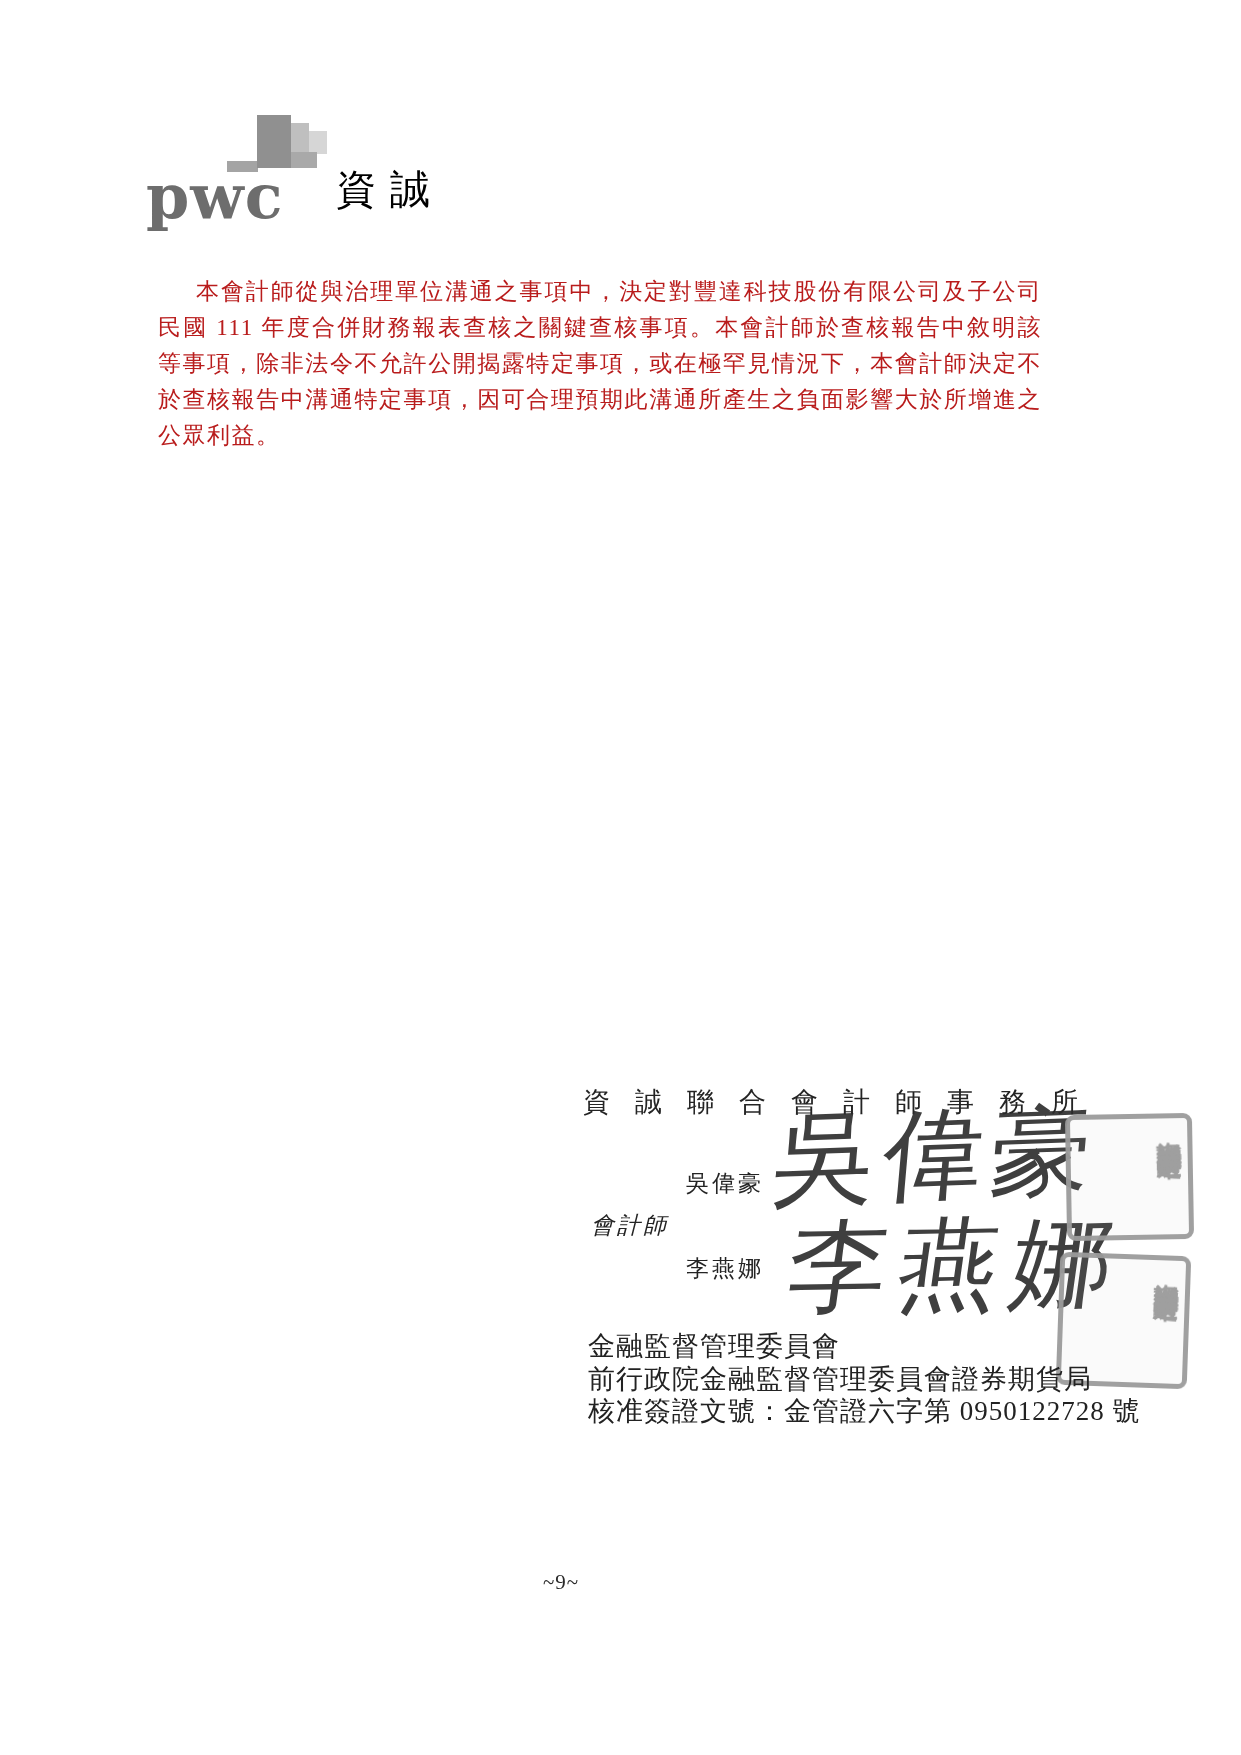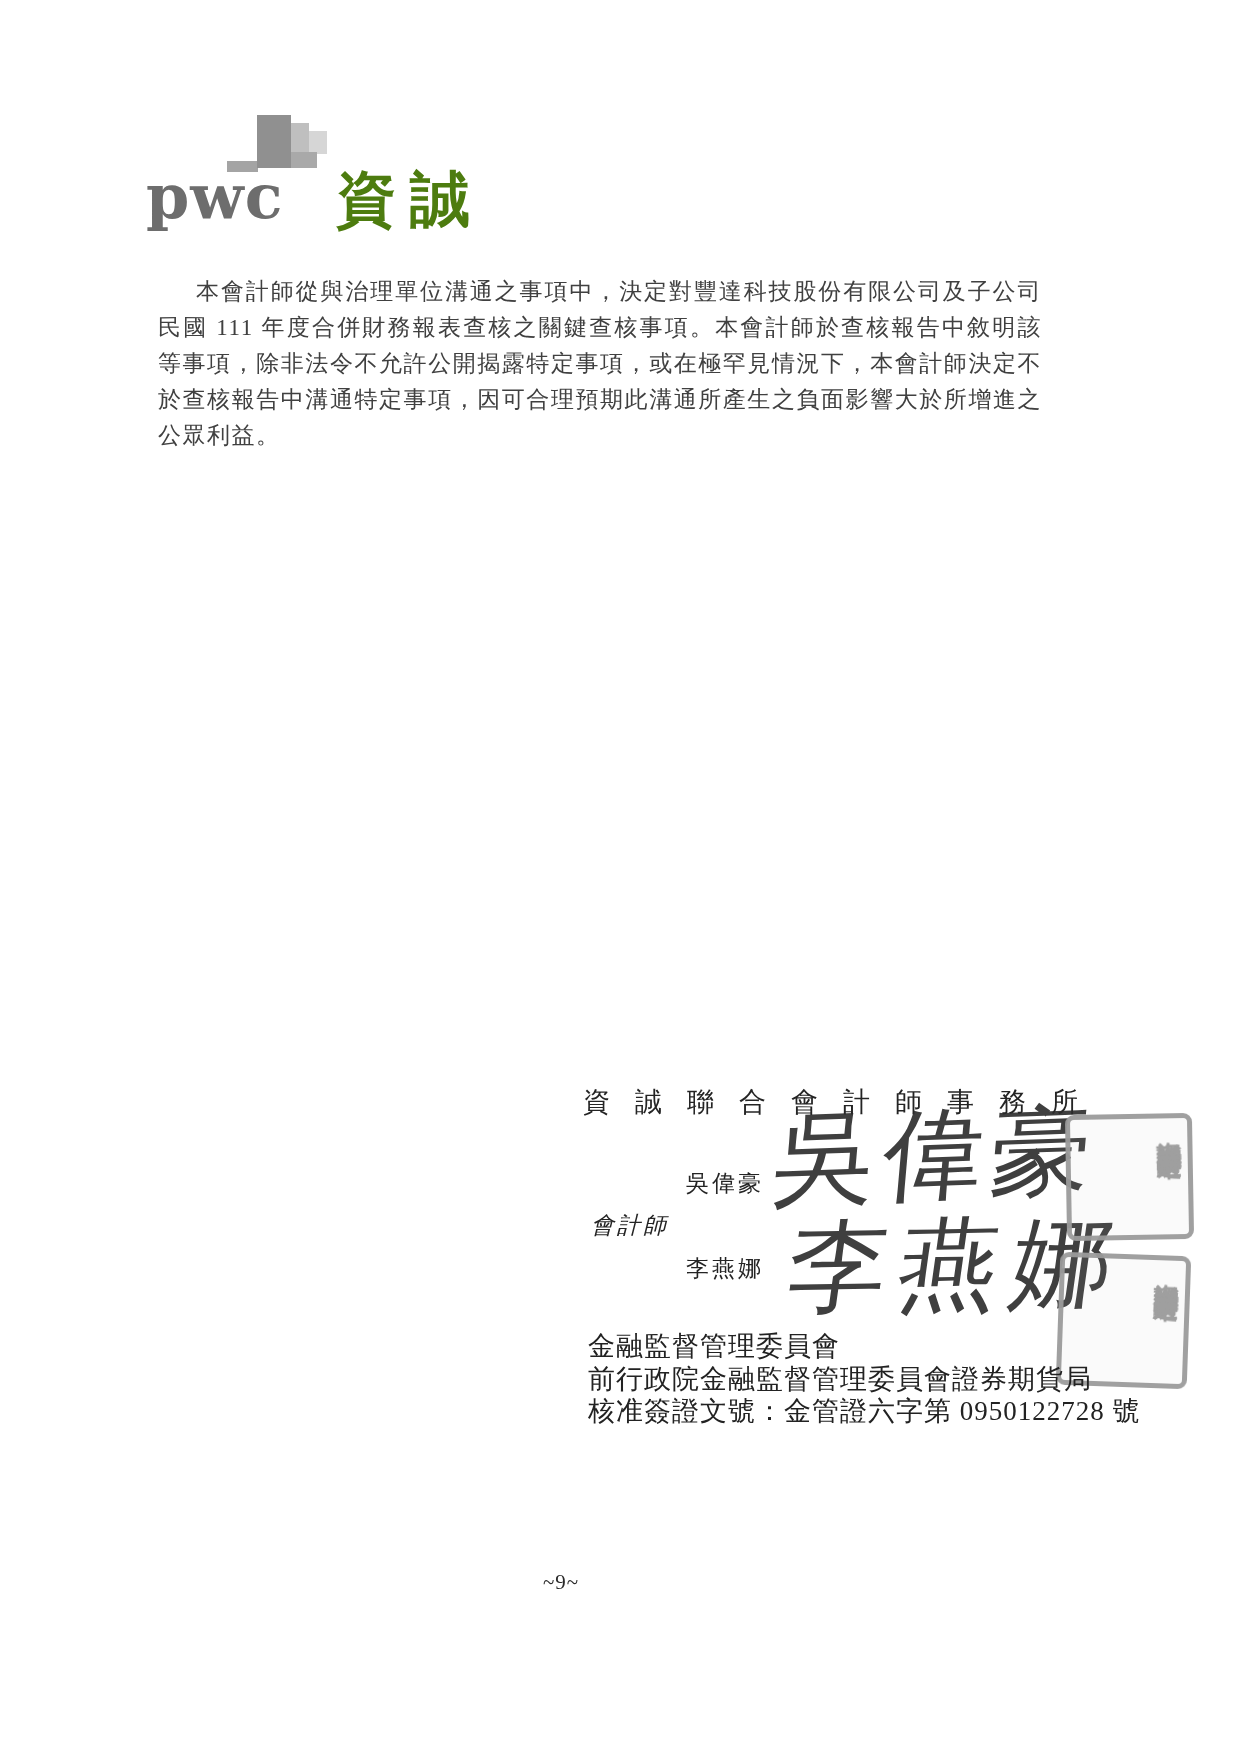--- a/index.html
+++ b/index.html
@@ -17,29 +17,29 @@
   
   .logo-block { position: absolute; }
   .pwc-wordmark {
     position: absolute; left: 146px; top: 142px;
     font-size: 62px; font-weight: bold; color: #6d6d6d;
     letter-spacing: 1px; line-height: 1;
     font-family: "DejaVu Serif", "Liberation Serif", serif;
   }
   .firm-logotype {
     position: absolute; left: 336px; top: 146px;
-    font-size: 60px; font-weight: 700; color: #4d7c0f;
+    font-size: 40px; font-weight: 400; color: #000000;
     letter-spacing: 14px; line-height: 1; white-space: nowrap;
   }
 
   
   .audit-paragraph {
     position: absolute; left: 158px; top: 250px; width: 884px;
     font-size: 23px; line-height: 36px; letter-spacing: 1.5px;
-    text-align: justify; text-indent: 38px; color: #404040;
+    text-align: justify; text-indent: 38px; color: #b91c1c;
   }
 
   
   .firm-name-line {
     position: absolute; left: 583px; top: 1060px;
     font-size: 27px; letter-spacing: 25px; white-space: nowrap; color: #242424; text-align: right;
   }
   .acct-label { position: absolute; font-size: 23px; letter-spacing: 3px; color: #242424; white-space: nowrap; }
   .acct-name-1 { left: 686px; top: 1144px; }
   .acct-role   { left: 591px; top: 1186px; font-style: italic; }

